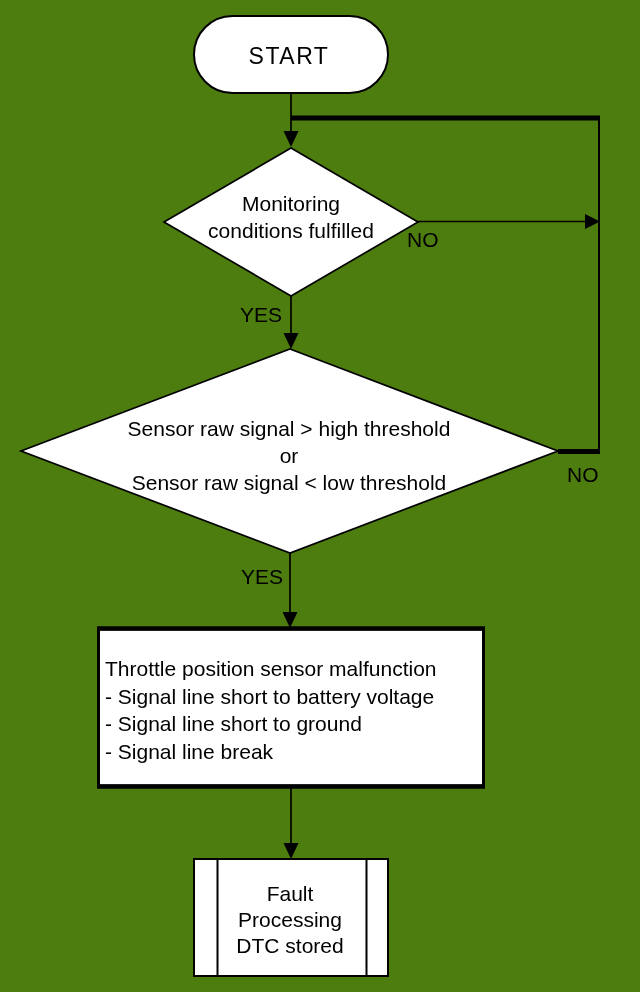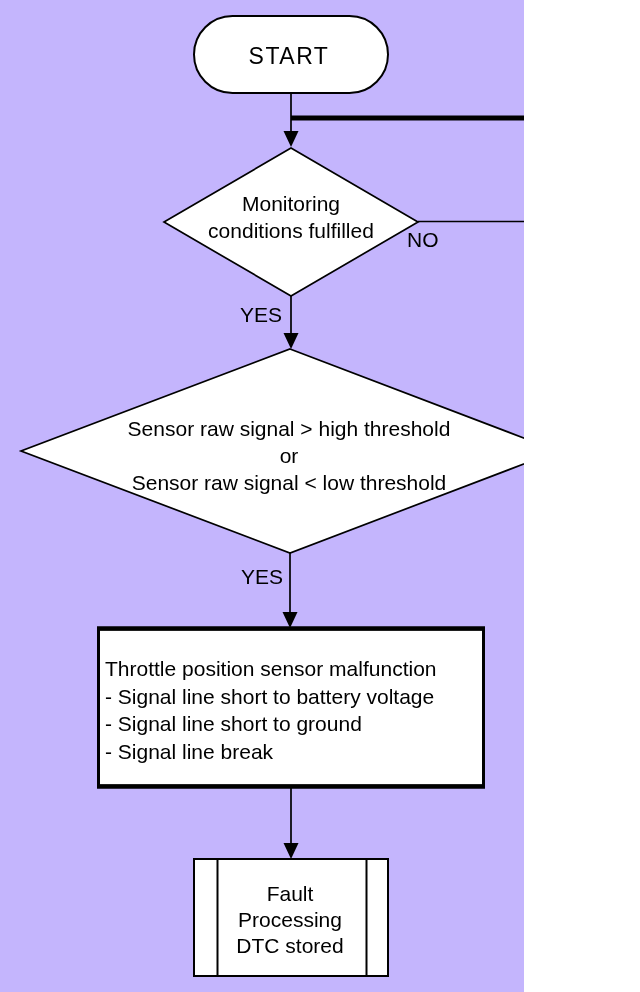--- a/index.html
+++ b/index.html
@@ -1,20 +1,20 @@
 <!DOCTYPE html>
 <html><head>
 <meta charset="utf-8">
 <style>
   html, body { margin: 0; padding: 0; background: #ffffff; }
   .stage {
     position: relative;
-    width: 524px;
+    width: 640px;
     height: 992px;
-    background: #c4b5fd;
+    background: #4d7c0f;
     overflow: hidden;
   }
   svg { display: block; }
   .fc-text {
     font-family: "Liberation Sans", "DejaVu Sans", sans-serif;
     font-size: 21px;
     fill: #000000;
   }
   .fc-title {
     font-family: "Liberation Sans", "DejaVu Sans", sans-serif;

